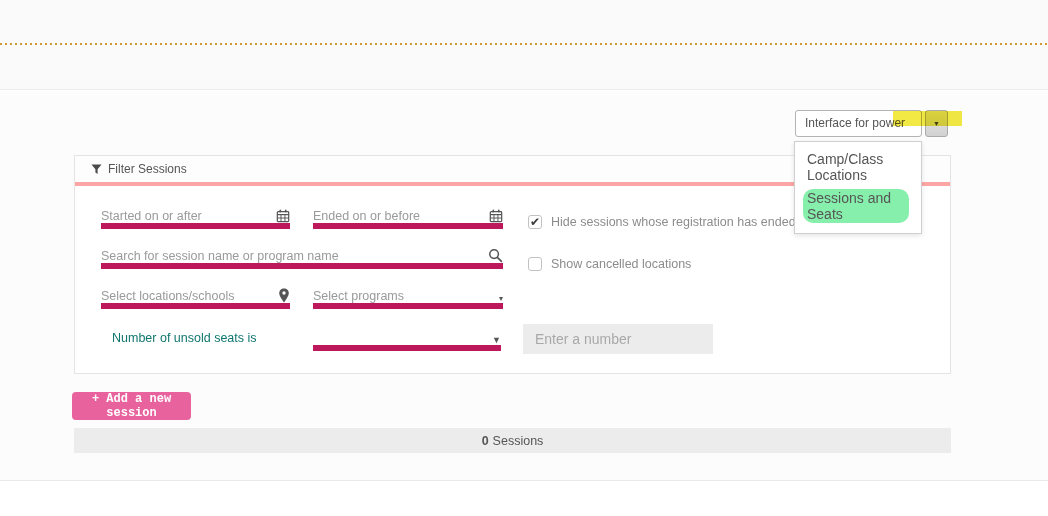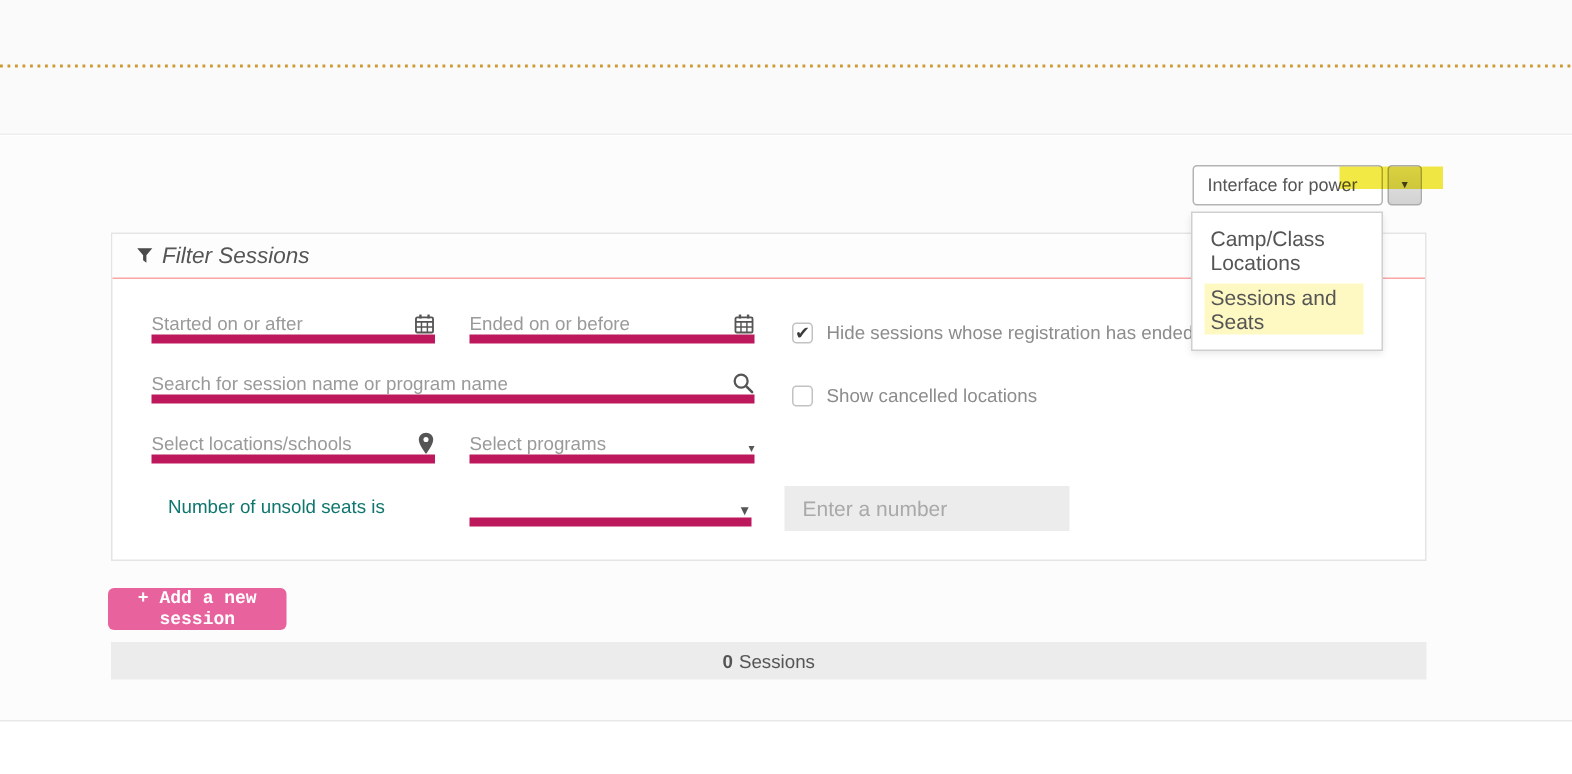--- a/index.html
+++ b/index.html
@@ -25,28 +25,28 @@
     text-align:center; cursor:pointer; }
   .power-caret-btn .caret { font-size:7px; color:#444; line-height:25px; }
 
   .hl-marker { position:absolute; background:#f2e83b; mix-blend-mode:multiply; opacity:.95; z-index:9; }
   .hl-select { left:893px; top:111px; width:69px; height:15px; }
 
   .view-menu { position:absolute; left:794px; top:141px; width:128px; background:#fff;
     border:1px solid #cfcfcf; box-shadow:0 2px 5px rgba(0,0,0,.10); padding:6px 0 7px 0; z-index:8; }
   .menu-item { font-size:14px; color:#555; padding:3px 5px 3px 12px; line-height:16px; cursor:pointer; }
   .menu-item .item-label { display:inline-block; }
-  .menu-item.hl .item-label { background:#fef9c3; display:block; margin:0 7px 0 -4px; padding:1px 0 1px 4px; }
+  .menu-item.hl .item-label { background:#86efac; display:block; margin:0 7px 0 -4px; padding:1px 0 1px 4px;border-radius:10px; }
 
   
   .panel { position:absolute; left:74px; top:155px; width:877px; height:219px;
     background:#fff; border:1px solid #e4e4e4; }
   .panel-header { position:absolute; top:0; left:0; right:0; height:30px; background:#fdfdfd;
-    border-bottom:1px solid #fca5a5; display:flex; align-items:center; padding-left:16px;
-    font-size:15px; color:#555;font-style:italic; }
+    border-bottom:4px solid #fca5a5; display:flex; align-items:center; padding-left:16px;
+    font-size:12px; color:#555; }
   .panel-header svg { margin-right:6px; }
 
   .u-input { position:absolute; height:26px; border-bottom:6px solid #be185d;
     display:flex; align-items:flex-end; }
   .u-input input { flex:1; border:none; outline:none; background:transparent;
     font-family:"Liberation Sans",sans-serif; font-size:12.5px; color:#777; min-width:0; }
   .u-input input::placeholder { color:#9a9a9a; opacity:1; }
   .u-input .end-icon { flex:0 0 auto; margin-left:4px; cursor:pointer; display:flex; align-items:center; }
   .u-input .caret-sm { font-size:8px; color:#555; cursor:pointer; }
   .u-input .caret-md { font-size:9px; color:#555; cursor:pointer; }

